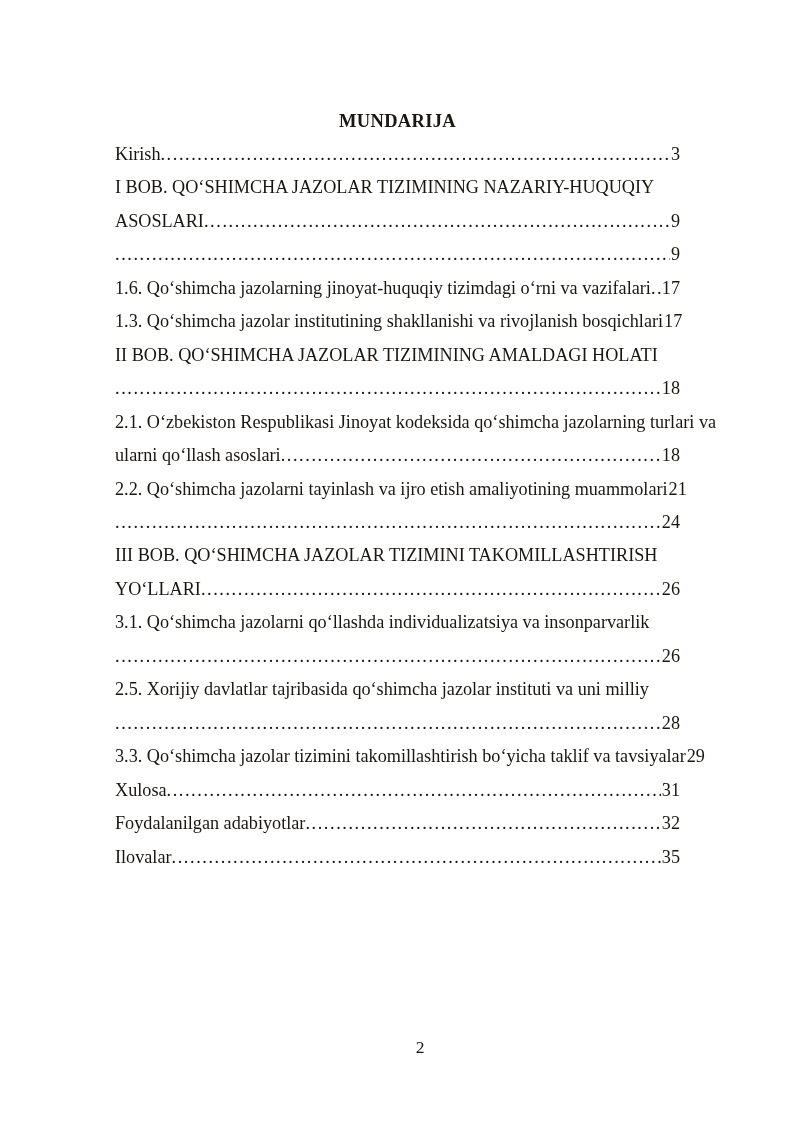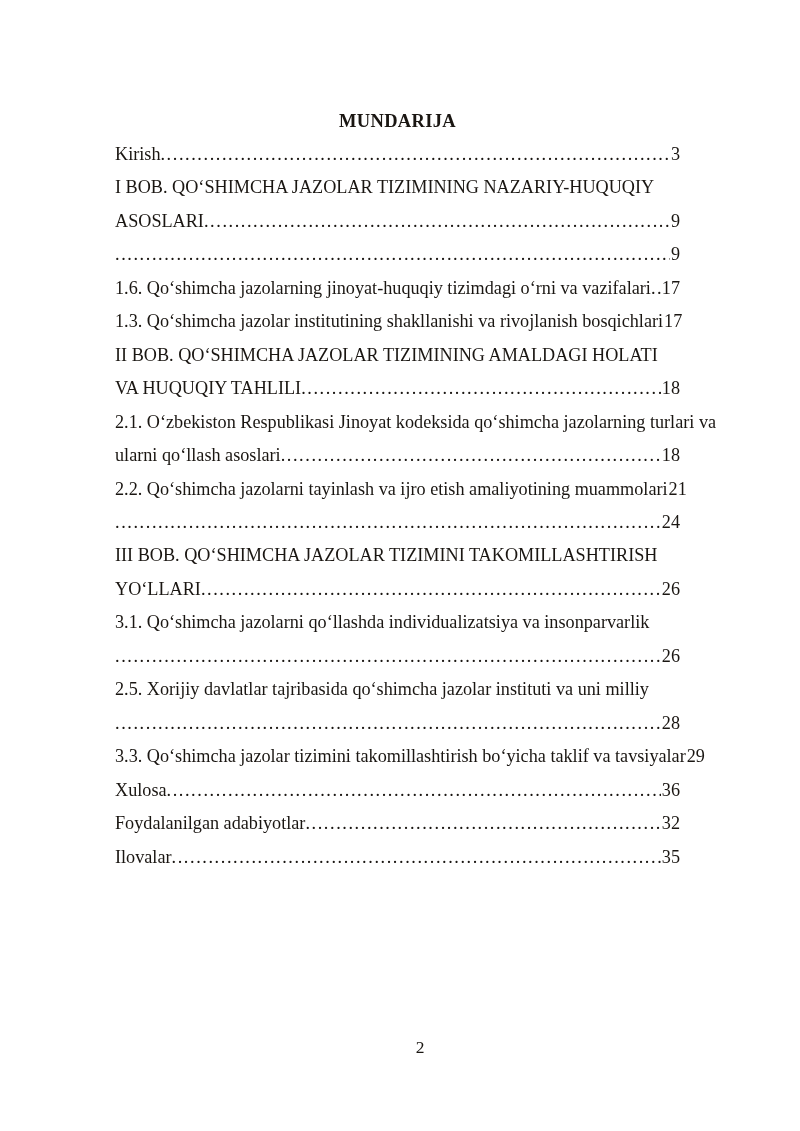--- a/index.html
+++ b/index.html
@@ -96,21 +96,20 @@
       <div class="toc-row">
     <span class="toc-text">1.3. Qo‘shimcha jazolar institutining shakllanishi va rivojlanish bosqichlari</span>
     <span class="toc-leader">........................................................................................................................................................................</span>
     <span class="toc-page">17</span>
   </div>
       <div class="toc-row bold">
     <span class="toc-text">II BOB. QO‘SHIMCHA JAZOLAR TIZIMINING AMALDAGI HOLATI</span>
 
   </div>
       <div class="toc-row bold">
-    <span class="toc-text">VA HUQUQIY TAHLILI</span>
     <span class="toc-leader">........................................................................................................................................................................</span>
     <span class="toc-page">18</span>
   </div>
       <div class="toc-row">
     <span class="toc-text">2.1. O‘zbekiston Respublikasi Jinoyat kodeksida qo‘shimcha jazolarning turlari va</span>
 
   </div>
       <div class="toc-row">
     <span class="toc-text">ularni qo‘llash asoslari</span>
     <span class="toc-leader">........................................................................................................................................................................</span>
@@ -151,21 +150,21 @@
     <span class="toc-page">28</span>
   </div>
       <div class="toc-row">
     <span class="toc-text">3.3. Qo‘shimcha jazolar tizimini takomillashtirish bo‘yicha taklif va tavsiyalar</span>
     <span class="toc-leader">........................................................................................................................................................................</span>
     <span class="toc-page">29</span>
   </div>
       <div class="toc-row bold">
     <span class="toc-text">Xulosa</span>
     <span class="toc-leader">........................................................................................................................................................................</span>
-    <span class="toc-page">36</span>
+    <span class="toc-page">31</span>
   </div>
       <div class="toc-row bold">
     <span class="toc-text">Foydalanilgan adabiyotlar</span>
     <span class="toc-leader">........................................................................................................................................................................</span>
     <span class="toc-page">32</span>
   </div>
       <div class="toc-row bold">
     <span class="toc-text">Ilovalar</span>
     <span class="toc-leader">........................................................................................................................................................................</span>
     <span class="toc-page">35</span>

